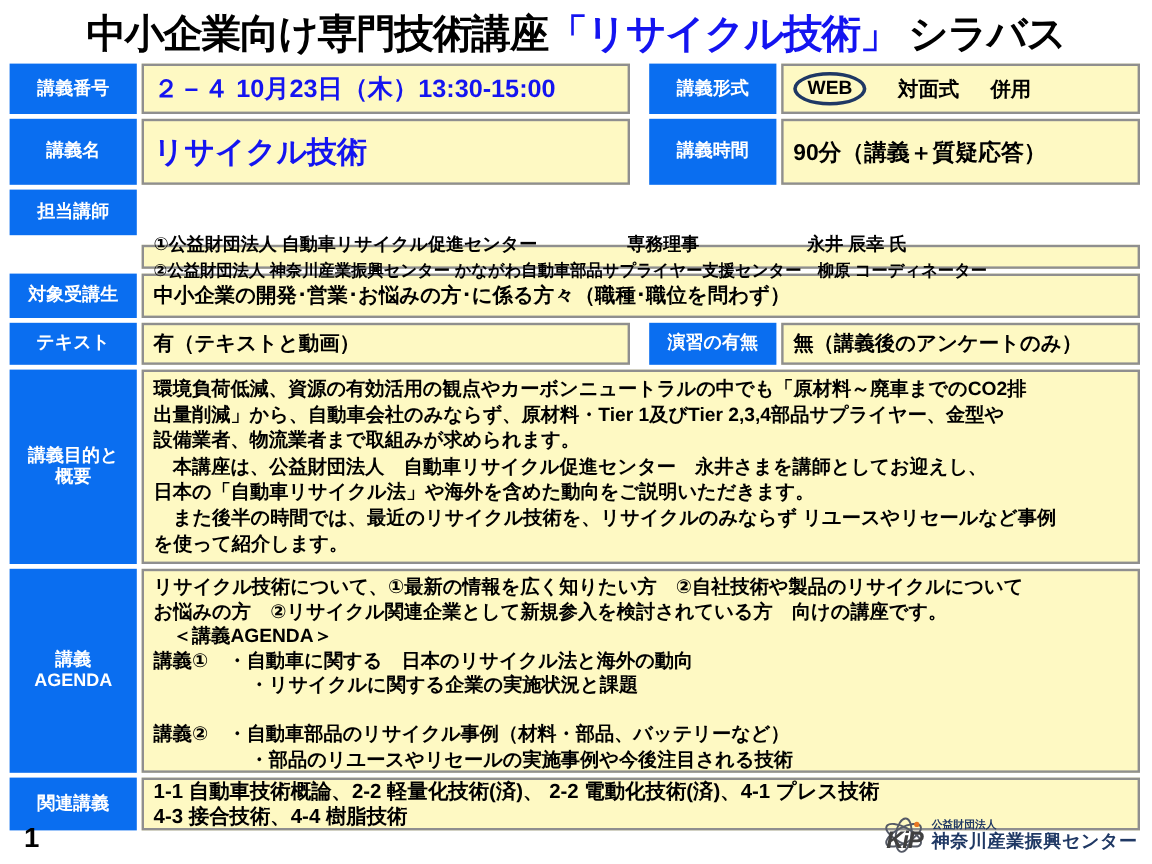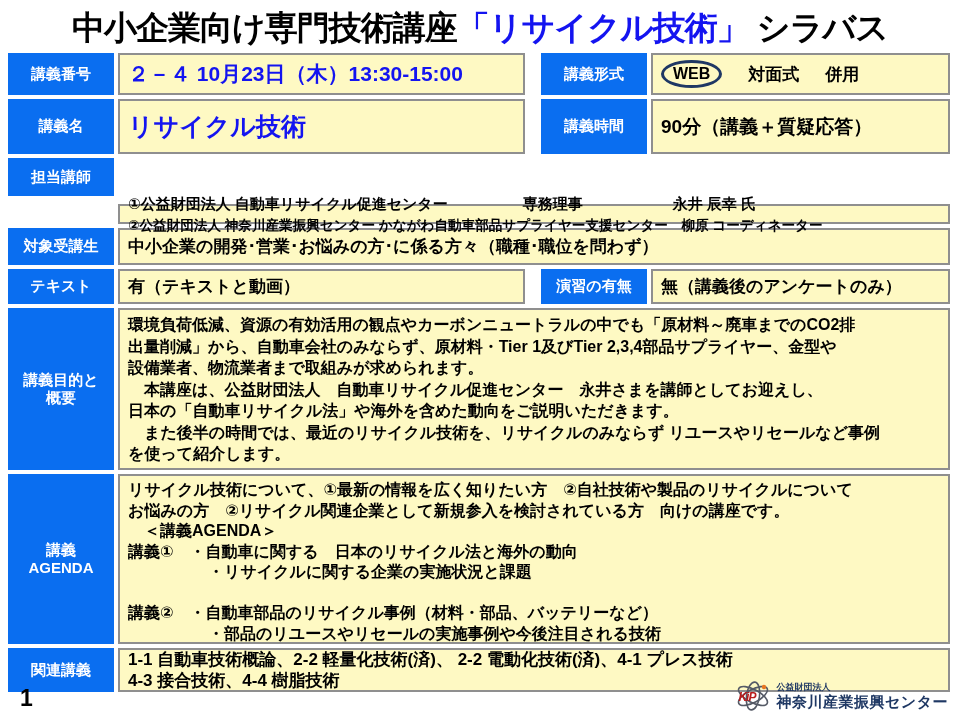--- a/index.html
+++ b/index.html
@@ -54,21 +54,21 @@
   .v-plain{font-size:17px;white-space:nowrap;}
   .longtext{font-size:16px;line-height:21.5px;white-space:pre-line;}
   .agendatext{font-size:16px;line-height:20.5px;white-space:pre-line;}
   .relatedtext{font-size:17px;line-height:21px;white-space:pre-line;}
   .cell-top{align-items:flex-start;padding-top:4px;}
   .page-number{position:absolute;left:20px;bottom:8px;font-size:23px;}
   .logo{position:absolute;right:12px;bottom:8px;display:flex;align-items:center;gap:4px;color:var(--navy);}
   .logo-mark{position:relative;width:38px;height:32px;flex:0 0 auto;}
   .logo-mark svg{position:absolute;top:0;left:0;}
   .logo-kip{
-    position:absolute;left:4px;top:10px;font-size:12px;font-style:italic;color:#b91c1c;
+    position:absolute;left:4px;top:10px;font-size:20px;font-style:italic;color:#404040;
     letter-spacing:-1px;
   }
   .logo-text{display:flex;flex-direction:column;line-height:1.15;}
   .logo-orgtype{font-size:9px;}
   .logo-orgname{font-size:15px;letter-spacing:0.5px;}
 </style>
 </head>
 <body>
 
 <h1 class="title"><span>中小企業向け専門技術講座</span><span class="hl">「リサイクル技術」</span><span> シラバス</span></h1>

